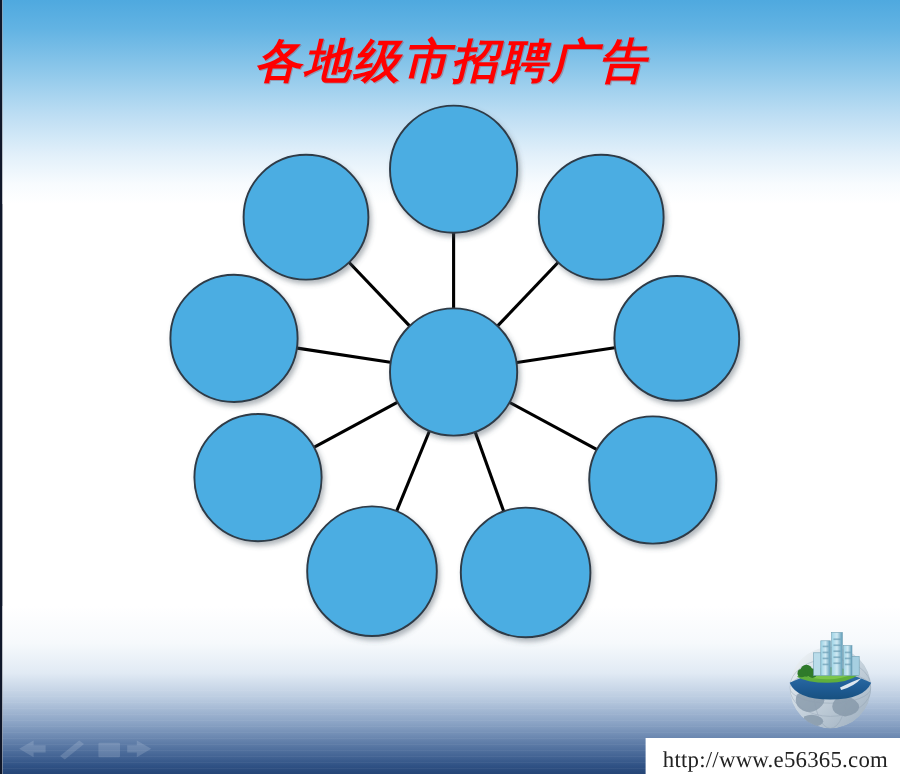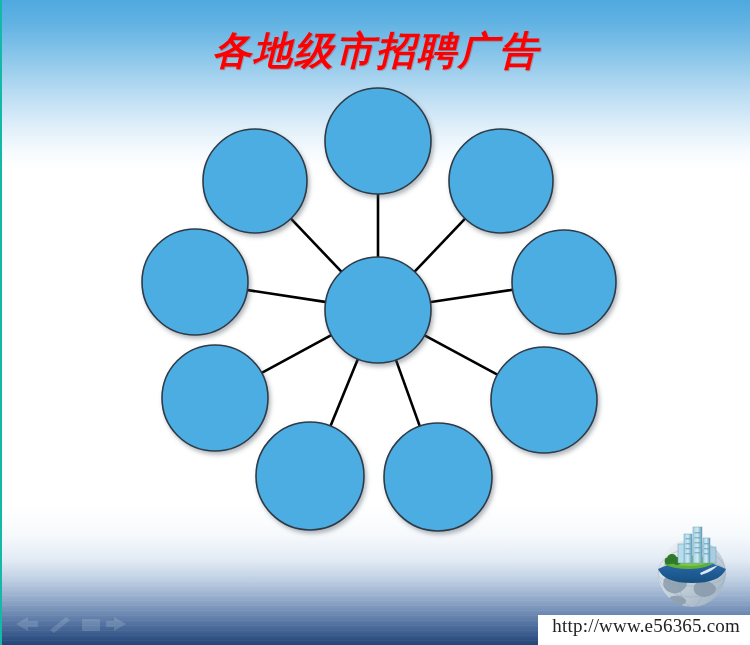--- a/index.html
+++ b/index.html
@@ -10,21 +10,21 @@
   body {
     font-family: "Liberation Sans", sans-serif;
   }
 
   #slide {
     position: relative;
     width: 750px;
     height: 645px;
     overflow: hidden;
     background: #ffffff;
-    border-left: 2px solid #14b8a6;
+    border-left: 2px solid #0f172a;
     box-sizing: border-box;
   }
 
   
   .sky {
     position: absolute;
     left: 0; top: 0;
     width: 100%;
     height: 170px;
     background: linear-gradient(to bottom,
@@ -115,21 +115,21 @@
 
   
   .url-bar {
     position: absolute;
     right: 0;
     bottom: 0;
     height: 30px;
     padding: 0 10px 0 14px;
     background: #ffffff;
     display: flex;
-    align-items: flex-start;
+    align-items: flex-end;
   }
   .url-bar .url-text {
     font-family: "Liberation Serif", "DejaVu Serif", serif;
     font-size: 19px;
     color: #222222;
     letter-spacing: 0.2px;
     white-space: nowrap;
   }
 </style>
 </head>

